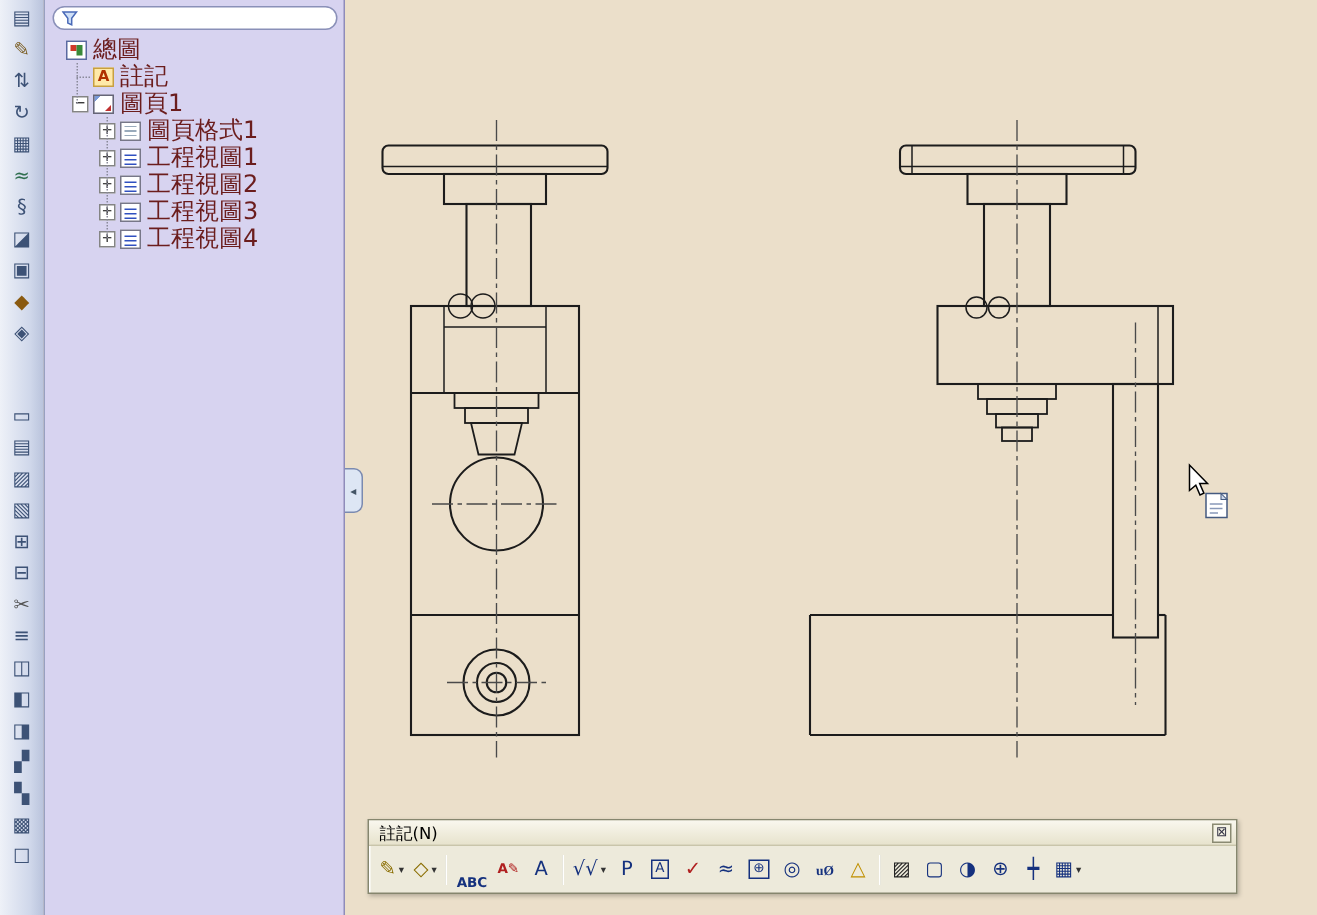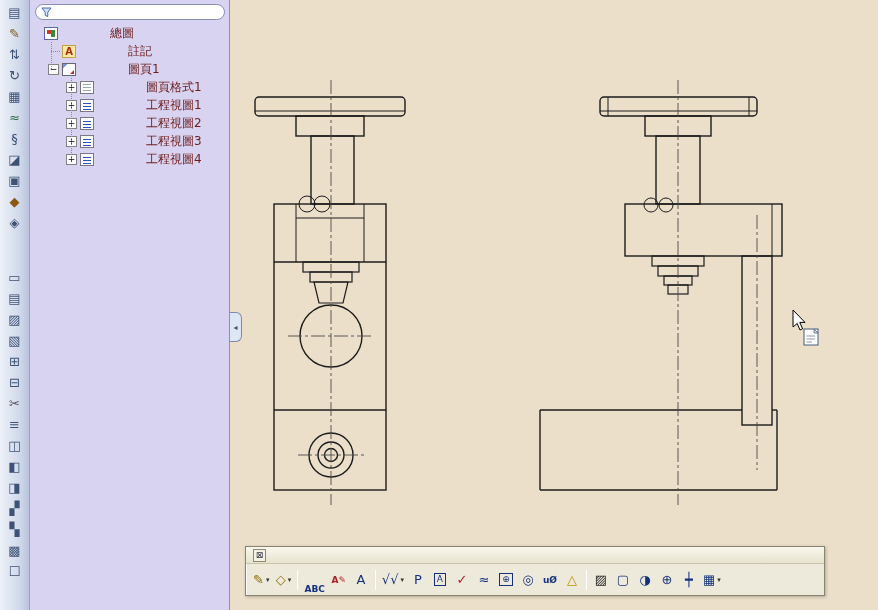--- a/index.html
+++ b/index.html
@@ -26,21 +26,21 @@
   .filter-box input { border:none; outline:none; flex:1; height:12px; font-size:10px; background:transparent;
     font-family:"DejaVu Sans","Liberation Sans",sans-serif; }
   .tree { position:absolute; left:0; top:24px; right:0; }
   .tree-row { height:18px; display:flex; align-items:center; white-space:nowrap;
     color:var(--tree-text,#6b1d1d); cursor:default; }
   .tree-row.lv0 { padding-left:14px; } .tree-row.lv1 { padding-left:18px; } .tree-row.lv2 { padding-left:36px; }
   .expander { flex:none; width:11px; height:11px; border:1px solid #848484; background:#fff; color:#000;
     font-size:9px; line-height:9px; text-align:center; margin-right:3px; }
   .exp-spacer { flex:none; width:14px; }
   .tree-ic { flex:none; width:14px; height:13px; margin-right:4px; position:relative; display:inline-block; }
-  .tree-label { font-size:12px;margin-left:48px; }
+  .tree-label { font-size:16px; }
 
   .drawing-root-icon { background:#fff; border:1px solid #5a6aa0; }
   .drawing-root-icon::before { content:""; position:absolute; left:2px; top:2px; width:4px; height:4px; background:#d03a2a; }
   .drawing-root-icon::after  { content:""; position:absolute; right:2px; top:2px; width:4px; height:7px; background:#3a8a3a; }
   .annotations-folder-icon { background:#ffe9a8; border:1px solid #c8a040; color:#b03000;
     font-size:10px; font-weight:bold; text-align:center; line-height:11px; }
   .sheet-icon { background:linear-gradient(135deg,#7a9ad8 0 3px,#fff 3px); border:1px solid #667; }
   .sheet-icon::after { content:""; position:absolute; right:1px; bottom:1px;
     border-left:4px solid transparent; border-bottom:4px solid #c03030; }
   .sheet-format-icon { background:#fff; border:1px solid #778; }
@@ -238,20 +238,21 @@
           <line x1="2.5" y1="13" x2="8" y2="13" stroke="#8898b8"></line>
         </g>
       </g>
     </svg>
   </div>
 
   <div class="splitter">◂</div>
 
   <div class="float-bar">
     <div class="float-title">
+      <span class="ft-text">註記(N)</span>
       <span class="ft-close">⊠</span>
     </div>
     <div class="float-icons">
         <div class="ann-btn">
           <span class="glyph" style="color: rgb(138, 109, 0);">✎</span>
           <span class="dd">▾</span>
         </div>
         <div class="ann-btn">
           <span class="glyph" style="color: rgb(138, 109, 0);">◇</span>
           <span class="dd">▾</span>
@@ -283,21 +284,21 @@
         <div class="ann-btn">
           <span class="glyph" style="color: rgb(21, 49, 126);">≈</span>
         </div>
         <div class="ann-btn boxed">
           <span class="glyph" style="color: rgb(21, 49, 126);">⊕</span>
         </div>
         <div class="ann-btn">
           <span class="glyph" style="color: rgb(21, 49, 126);">◎</span>
         </div>
         <div class="ann-btn small">
-          <span class="glyph" style="color: rgb(21, 49, 126);">uØ</span>
+          <span class="glyph" style="color: rgb(21, 49, 126); font-family: Liberation Serif, serif;">uØ</span>
         </div>
         <div class="ann-btn">
           <span class="glyph" style="color: rgb(192, 144, 0);">△</span>
         </div>
         <span class="sep"></span>
         <div class="ann-btn">
           <span class="glyph" style="color: rgb(34, 34, 34);">▨</span>
         </div>
         <div class="ann-btn">
           <span class="glyph" style="color: rgb(21, 49, 126);">▢</span>

